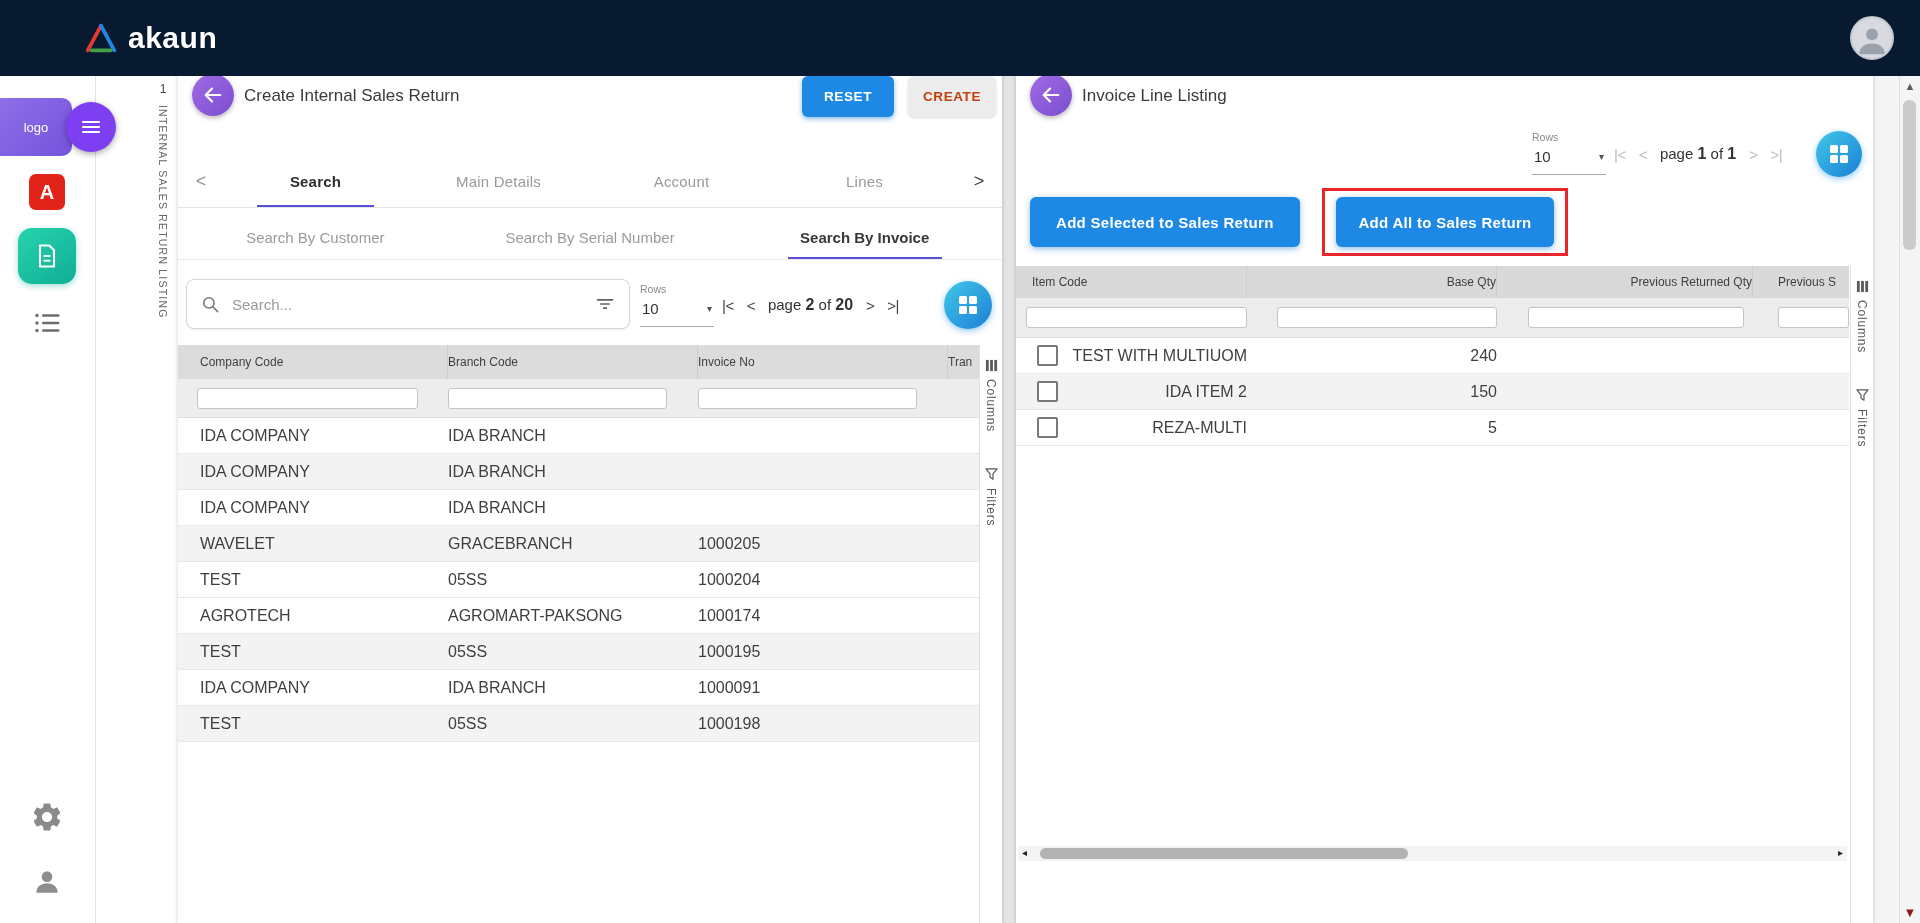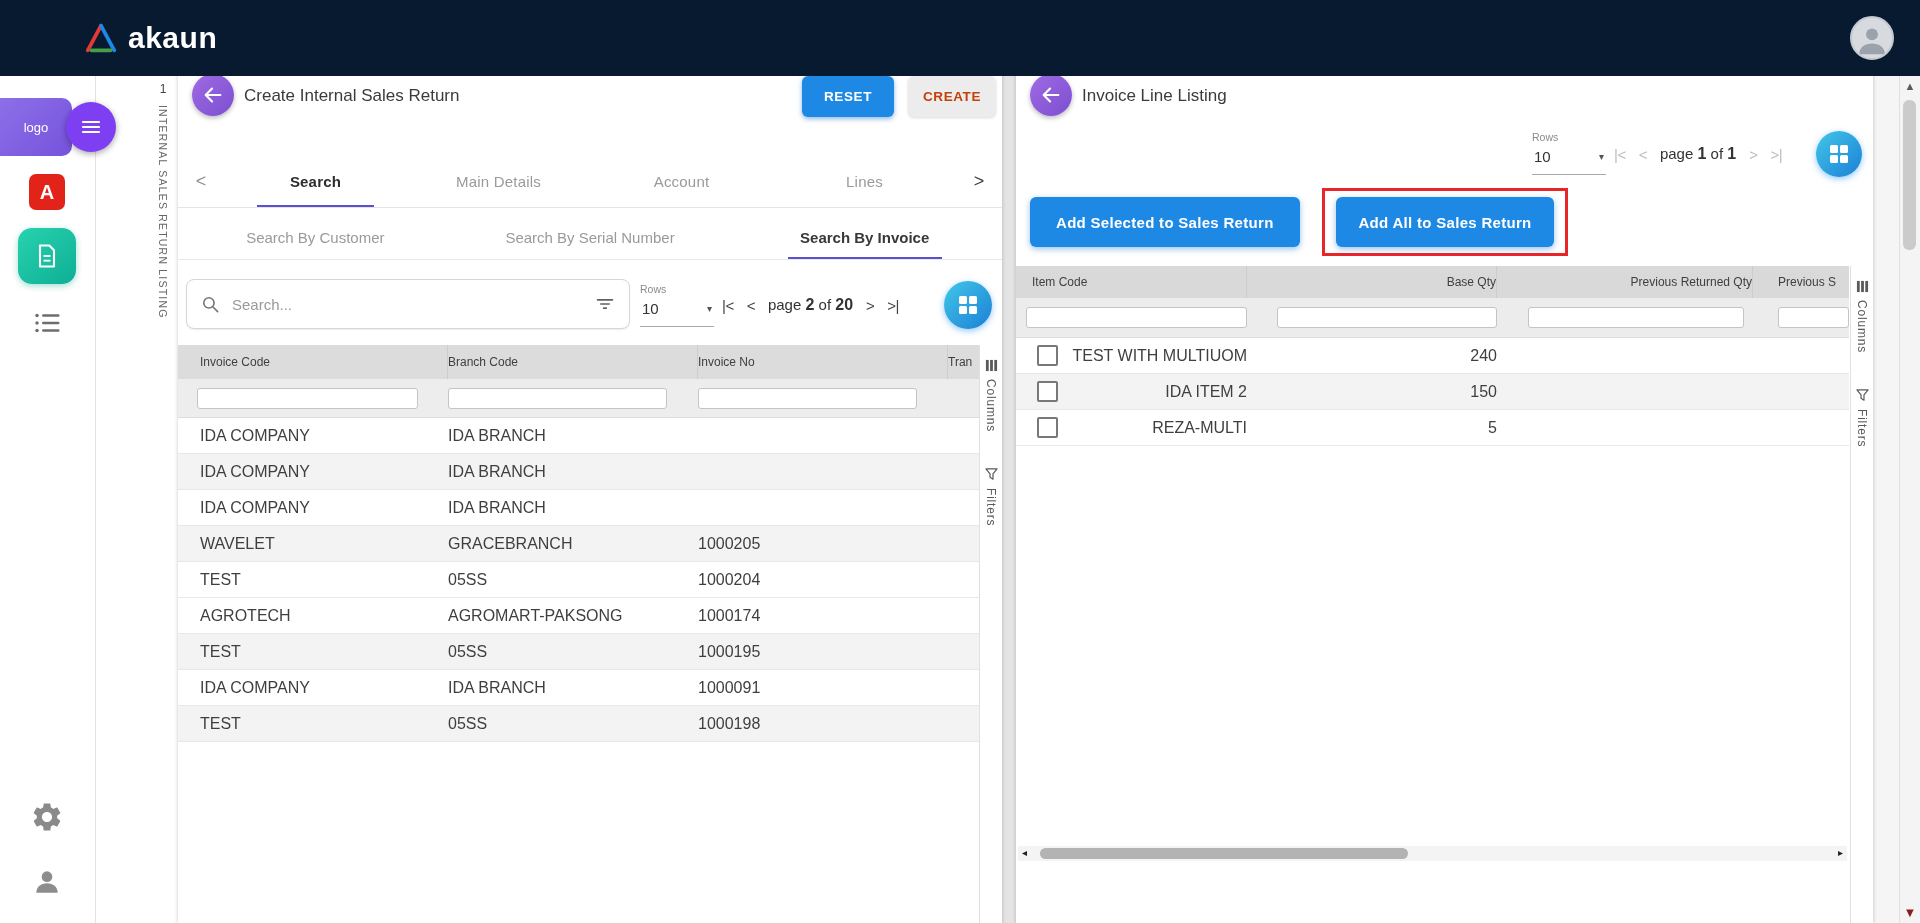--- a/index.html
+++ b/index.html
@@ -289,21 +289,21 @@
           <rect x="1" y="1" width="8" height="8" rx="1.5"></rect>
           <rect x="11" y="1" width="8" height="8" rx="1.5"></rect>
           <rect x="1" y="11" width="8" height="8" rx="1.5"></rect>
           <rect x="11" y="11" width="8" height="8" rx="1.5"></rect>
         </g>
     </svg>
   </button>
 
   <div class="ltable">
     <div class="thead">
-      <div class="lc1">Invoice Code</div>
+      <div class="lc1">Company Code</div>
       <div class="lc2">Branch Code</div>
       <div class="lc3">Invoice No</div>
       <div class="lc4">Tran</div>
     </div>
     <div class="tfilter">
       <input class="fbox" style="margin-left: 19px; width: 221px;">
       <input class="fbox" style="margin-left: 30px; width: 219px;">
       <input class="fbox" style="margin-left: 31px; width: 219px;">
     </div>
     <div class="trow">

